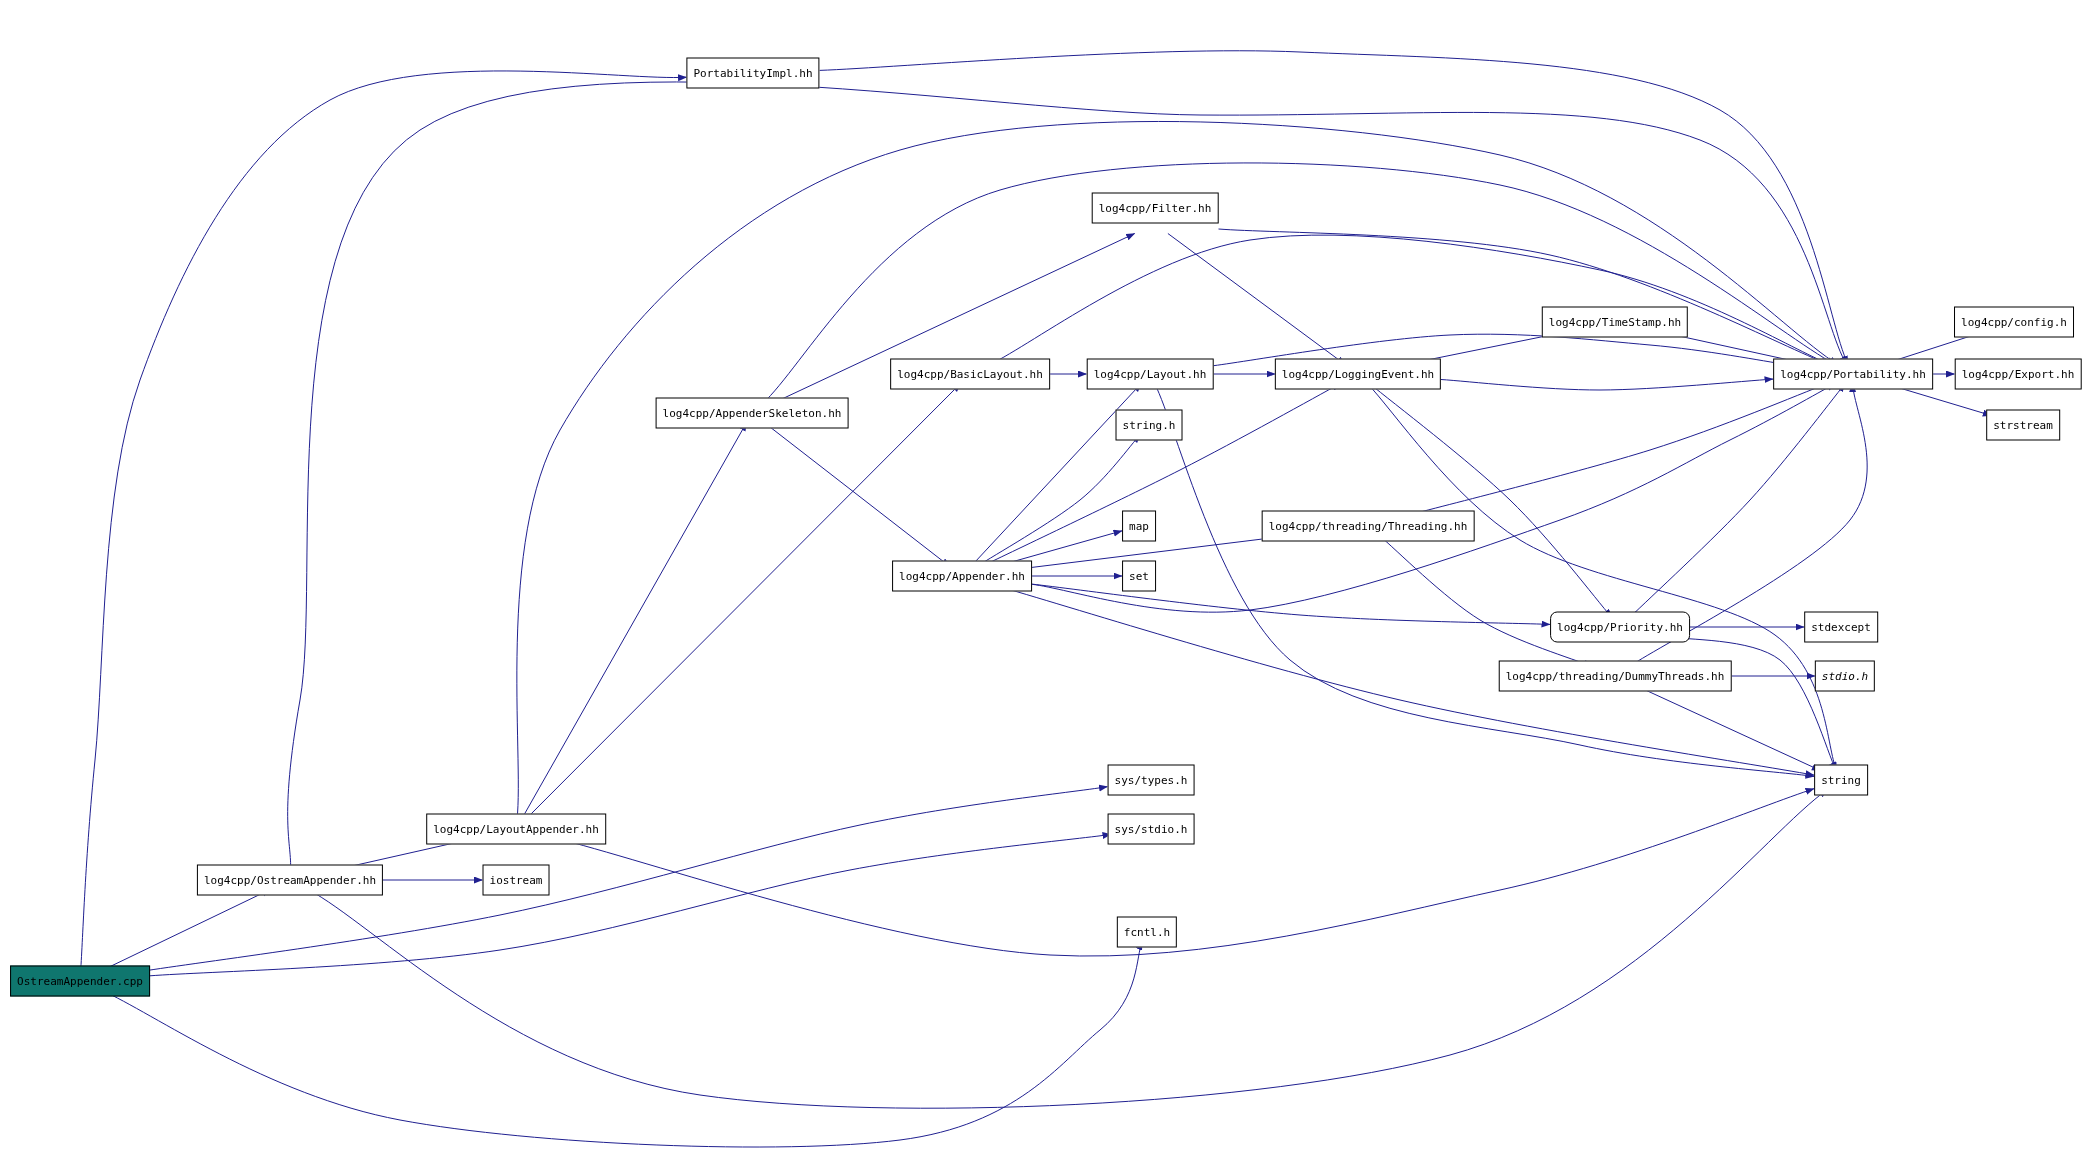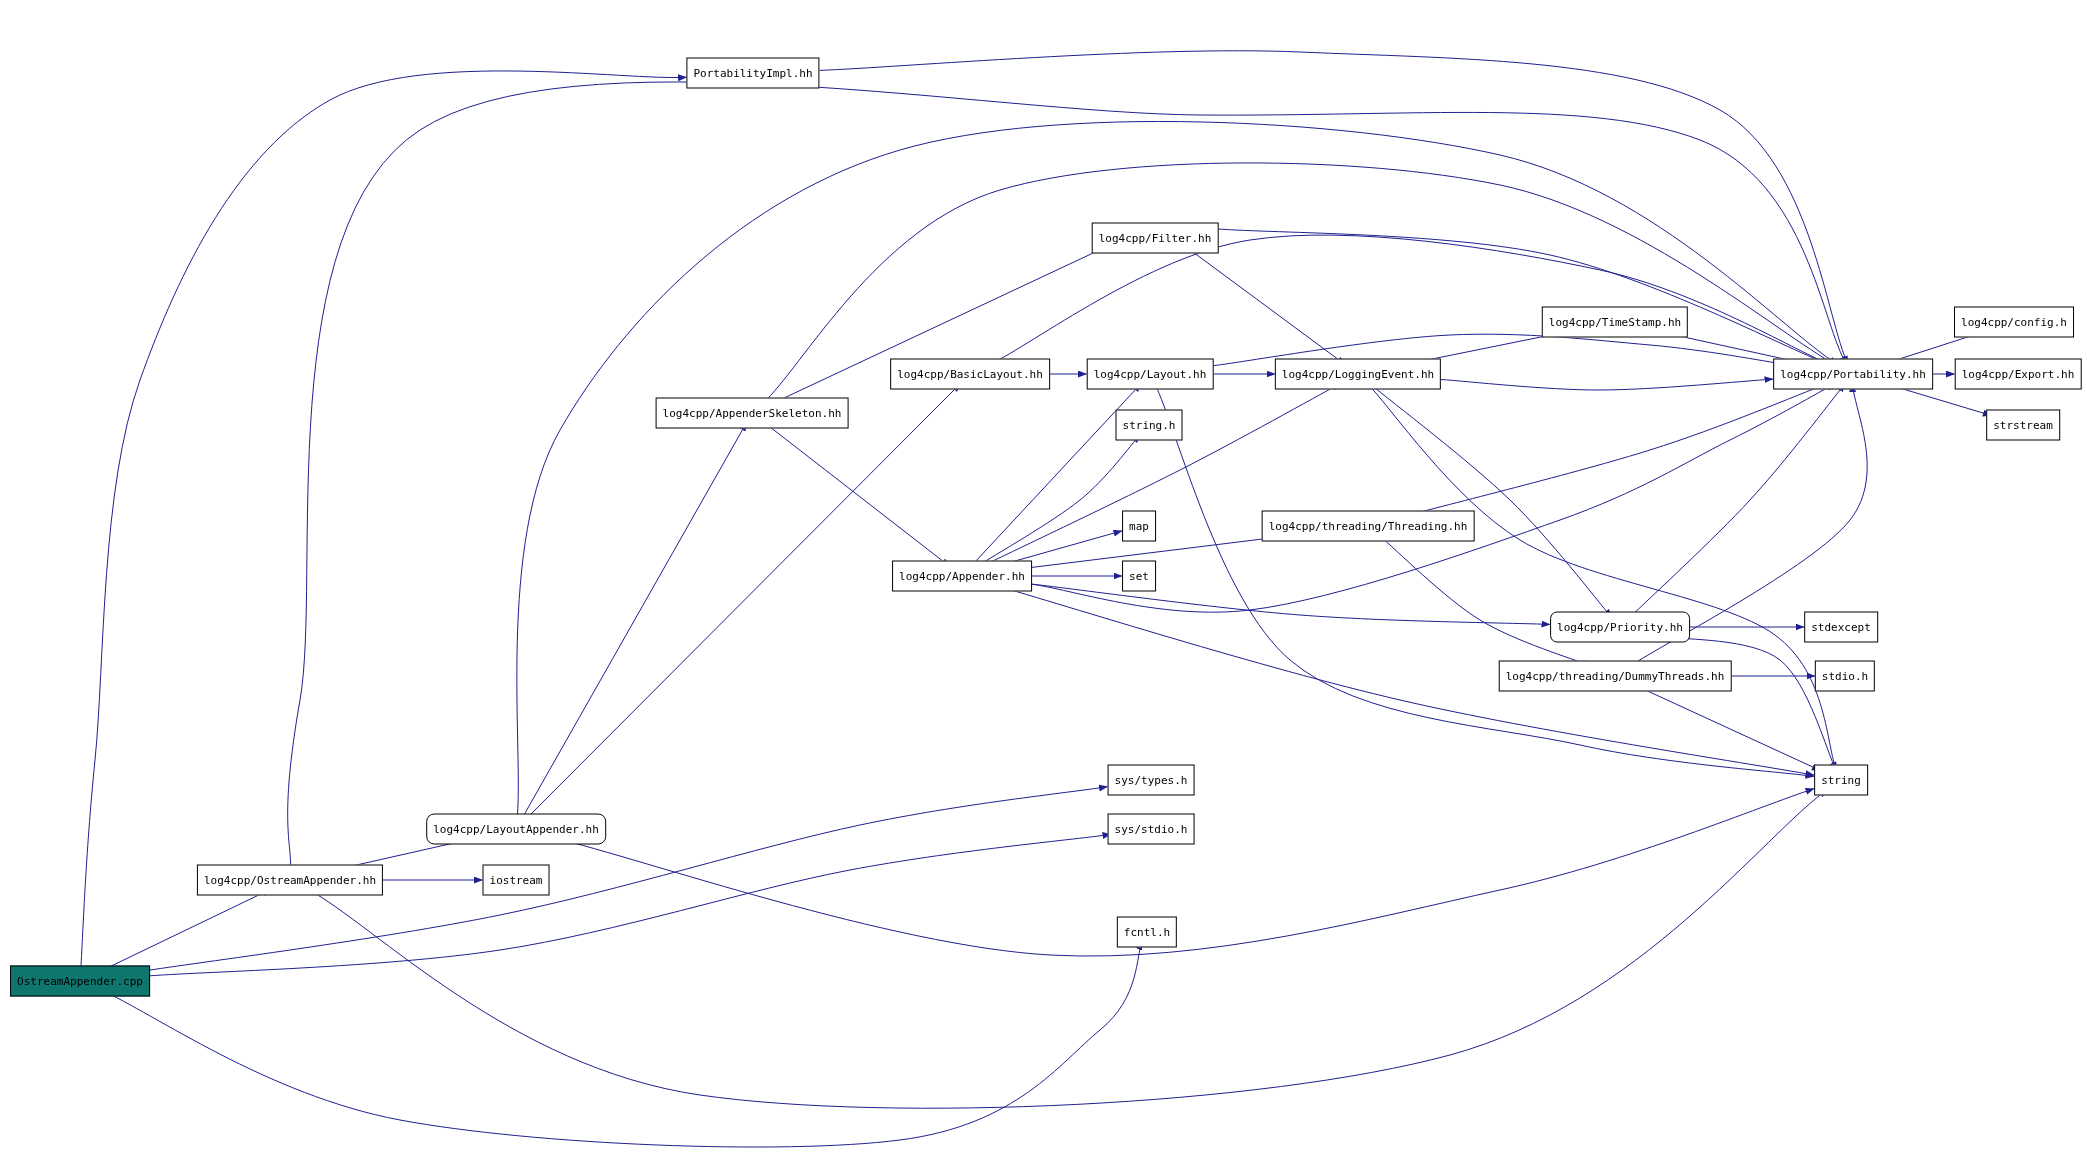--- a/index.html
+++ b/index.html
@@ -66,39 +66,39 @@
       <path d="M1403.3,516.5 C1444.4,505.4 1579.3,472.2 1650.0,450.0 C1720.7,427.8 1798.0,394.6 1827.6,383.5" fill="none" stroke="#202090" stroke-width="1" marker-end="url(#arrow)"></path>
       <path d="M1731.5,676.0 L1815.0,676.0" fill="none" stroke="#202090" stroke-width="1" marker-end="url(#arrow)"></path>
       <path d="M1635.6,685.5 L1820.4,770.5" fill="none" stroke="#202090" stroke-width="1" marker-end="url(#arrow)"></path>
       <path d="M1629.3,666.5 C1666.1,642.1 1812.8,567.2 1850.0,520.0 C1887.2,472.8 1852.3,406.3 1852.8,383.5" fill="none" stroke="#202090" stroke-width="1" marker-end="url(#arrow)"></path>
       <path d="M1882.4,364.5 L1984.6,331.5" fill="none" stroke="#202090" stroke-width="1" marker-end="url(#arrow)"></path>
       <path d="M1933.0,374.0 L1954.5,374.0" fill="none" stroke="#202090" stroke-width="1" marker-end="url(#arrow)"></path>
       <path d="M1884.7,383.5 L1991.3,415.5" fill="none" stroke="#202090" stroke-width="1" marker-end="url(#arrow)"></path>
     </svg>
 <div class="node root" style="left: 80px; top: 981px;">OstreamAppender.cpp</div>
     <div class="node" style="left: 753px; top: 73px;">PortabilityImpl.hh</div>
-    <div class="node" style="left: 1155px; top: 238px;">log4cpp/Filter.hh</div>
+    <div class="node" style="left: 1155px; top: 208px;">log4cpp/Filter.hh</div>
     <div class="node" style="left: 1615px; top: 322px;">log4cpp/TimeStamp.hh</div>
     <div class="node" style="left: 2014px; top: 322px;">log4cpp/config.h</div>
     <div class="node" style="left: 970px; top: 374px;">log4cpp/BasicLayout.hh</div>
     <div class="node" style="left: 1150px; top: 374px;">log4cpp/Layout.hh</div>
     <div class="node" style="left: 1358px; top: 374px;">log4cpp/LoggingEvent.hh</div>
     <div class="node" style="left: 1853px; top: 374px;">log4cpp/Portability.hh</div>
     <div class="node" style="left: 2018px; top: 374px;">log4cpp/Export.hh</div>
     <div class="node" style="left: 2023px; top: 425px;">strstream</div>
     <div class="node" style="left: 752px; top: 413px;">log4cpp/AppenderSkeleton.hh</div>
     <div class="node" style="left: 1149px; top: 425px;">string.h</div>
     <div class="node" style="left: 1139px; top: 526px;">map</div>
     <div class="node" style="left: 1368px; top: 526px;">log4cpp/threading/Threading.hh</div>
     <div class="node" style="left: 962px; top: 576px;">log4cpp/Appender.hh</div>
     <div class="node" style="left: 1139px; top: 576px;">set</div>
     <div class="node" style="left: 1620px; top: 627px; border-radius: 7px;">log4cpp/Priority.hh</div>
     <div class="node" style="left: 1841px; top: 627px;">stdexcept</div>
     <div class="node" style="left: 1615px; top: 676px;">log4cpp/threading/DummyThreads.hh</div>
-    <div class="node" style="left: 1845px; top: 676px;">stdio.h</div>
+    <div class="node" style="left: 1845px; top: 676px; font-style: italic;">stdio.h</div>
     <div class="node" style="left: 1841px; top: 780px;">string</div>
     <div class="node" style="left: 1151px; top: 780px;">sys/types.h</div>
-    <div class="node" style="left: 516px; top: 829px; border-radius: 8px;">log4cpp/LayoutAppender.hh</div>
+    <div class="node" style="left: 516px; top: 829px;">log4cpp/LayoutAppender.hh</div>
     <div class="node" style="left: 1151px; top: 829px;">sys/stdio.h</div>
     <div class="node" style="left: 290px; top: 880px;">log4cpp/OstreamAppender.hh</div>
     <div class="node" style="left: 516px; top: 880px;">iostream</div>
     <div class="node" style="left: 1147px; top: 932px;">fcntl.h</div>
   </div>
 
 </body></html>

